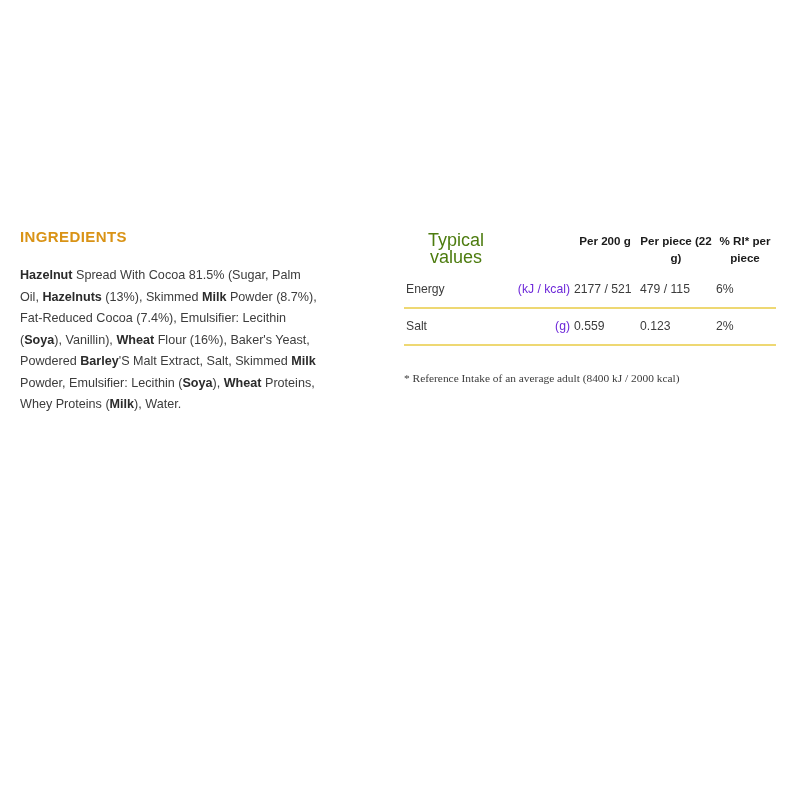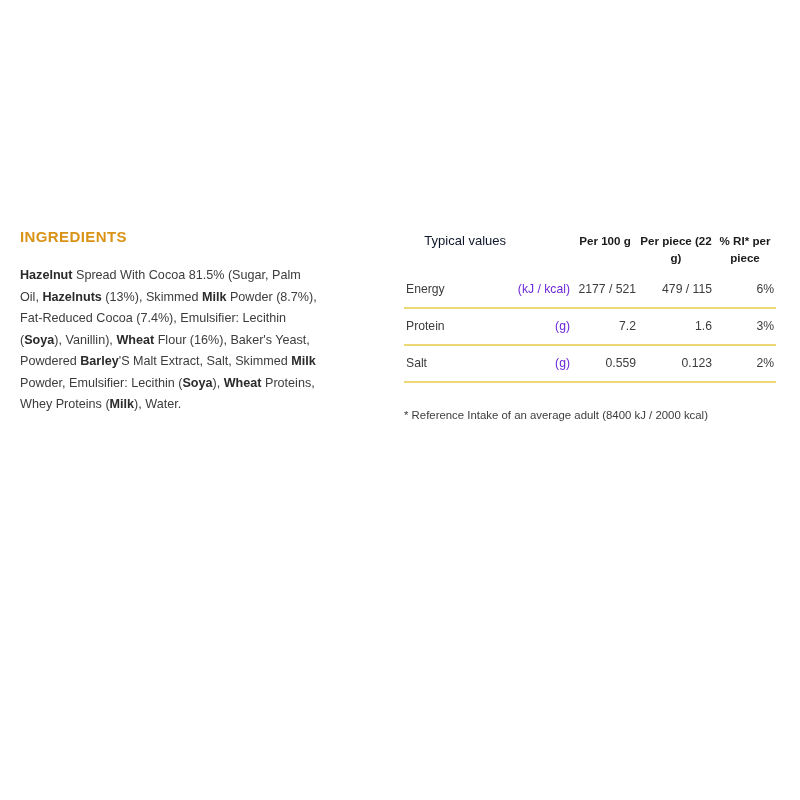--- a/index.html
+++ b/index.html
@@ -73,32 +73,32 @@
     font-size: 11.6px;
     font-weight: bold;
     color: #1b1b1b;
     text-align: center;
     padding: 4px 2px 6px 2px;
     vertical-align: top;
     line-height: 17px;
     border: none;
   }
   table.nutrition th.th-name {
-    text-align: right;
+    text-align: center;
     font-weight: normal;
-    font-size: 13px;
-    color: #0f172a;
+    font-size: 18px;
+    color: #4d7c0f;
     padding-left: 2px;
   }
   table.nutrition th.th-unit { border: none; }
 
   table.nutrition td {
     font-size: 12.2px;
     color: #3c3c3c;
-    text-align: right;
+    text-align: left;
     padding: 9px 2px 9px 2px;
     line-height: 17px;
     border-bottom: 2px solid #eed873;
     vertical-align: middle;
   }
   table.nutrition tr:first-child td {
     border-top: none;
   }
   table.nutrition td.td-name {
     text-align: left;
@@ -107,20 +107,21 @@
   table.nutrition td.td-unit {
     text-align: right;
     color: #6d28d9;
   }
 
   .footnote {
     margin-top: 24px;
     font-size: 11.4px;
     color: #3c3c3c;
     line-height: 16px;
+    font-family: Liberation Serif, serif;
   }
 </style>
 </head>
 <body>
 
 <div class="page">
 
   <section class="ingredients-panel">
     <h2 class="section-heading">INGREDIENTS</h2>
     <p class="ingredients-body" id="ingredients-body"><b>Hazelnut</b><span> Spread With Cocoa 81.5% (Sugar, Palm Oil, </span><b>Hazelnuts</b><span> (13%), Skimmed </span><b>Milk</b><span> Powder (8.7%), Fat-Reduced Cocoa (7.4%), Emulsifier: Lecithin (</span><b>Soya</b><span>), Vanillin), </span><b>Wheat</b><span> Flour (16%), Baker's Yeast, Powdered </span><b>Barley</b><span>'S Malt Extract, Salt, Skimmed </span><b>Milk</b><span> Powder, Emulsifier: Lecithin (</span><b>Soya</b><span>), </span><b>Wheat</b><span> Proteins, Whey Proteins (</span><b>Milk</b><span>), Water.</span></p>
@@ -133,39 +134,32 @@
         <col class="c-name">
           <col class="c-unit">
           <col class="c-p100">
           <col class="c-piece">
           <col class="c-ri">
       </colgroup>
       <thead>
         <tr>
           <th class="th-name">Typical values</th>
           <th class="th-unit"></th>
-          <th>Per 100 g</th>
+          <th>Per 200 g</th>
           <th>Per piece (22 g)</th>
           <th>% RI* per piece</th>
         </tr>
       </thead>
       <tbody id="nutrition-body">
           <tr>
             <td class="td-name">Energy</td>
             <td class="td-unit">(kJ / kcal)</td>
             <td>2177 / 521</td>
             <td>479 / 115</td>
             <td>6%</td>
-          </tr>
-          <tr>
-            <td class="td-name">Protein</td>
-            <td class="td-unit">(g)</td>
-            <td>7.2</td>
-            <td>1.6</td>
-            <td>3%</td>
           </tr>
           <tr>
             <td class="td-name">Salt</td>
             <td class="td-unit">(g)</td>
             <td>0.559</td>
             <td>0.123</td>
             <td>2%</td>
           </tr>
         </tbody>
     </table>

